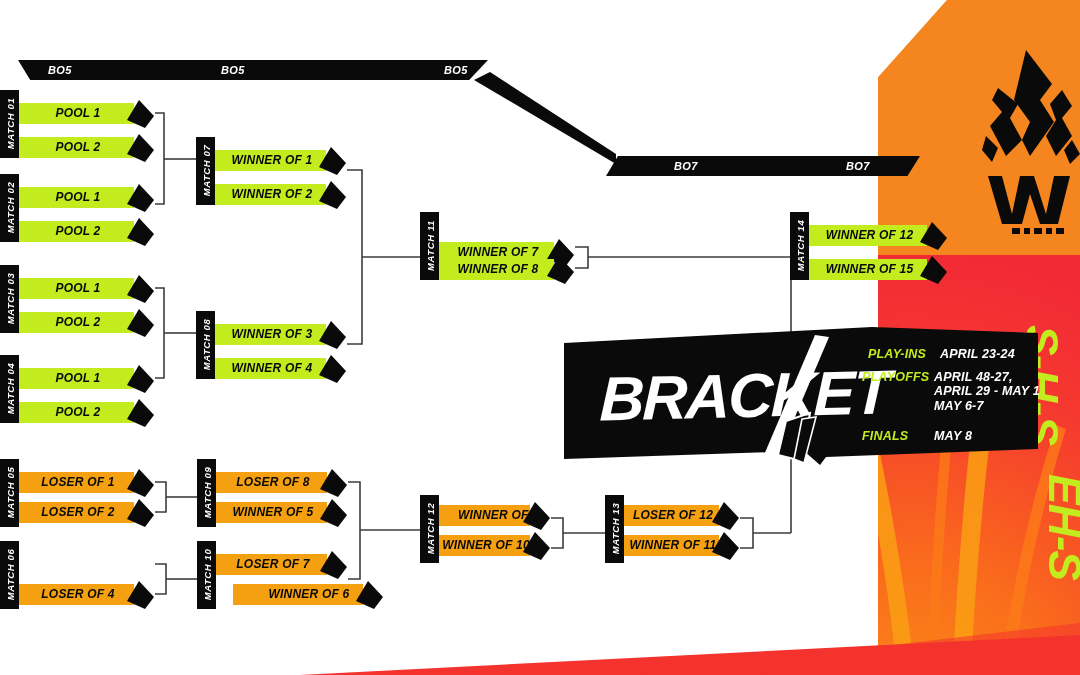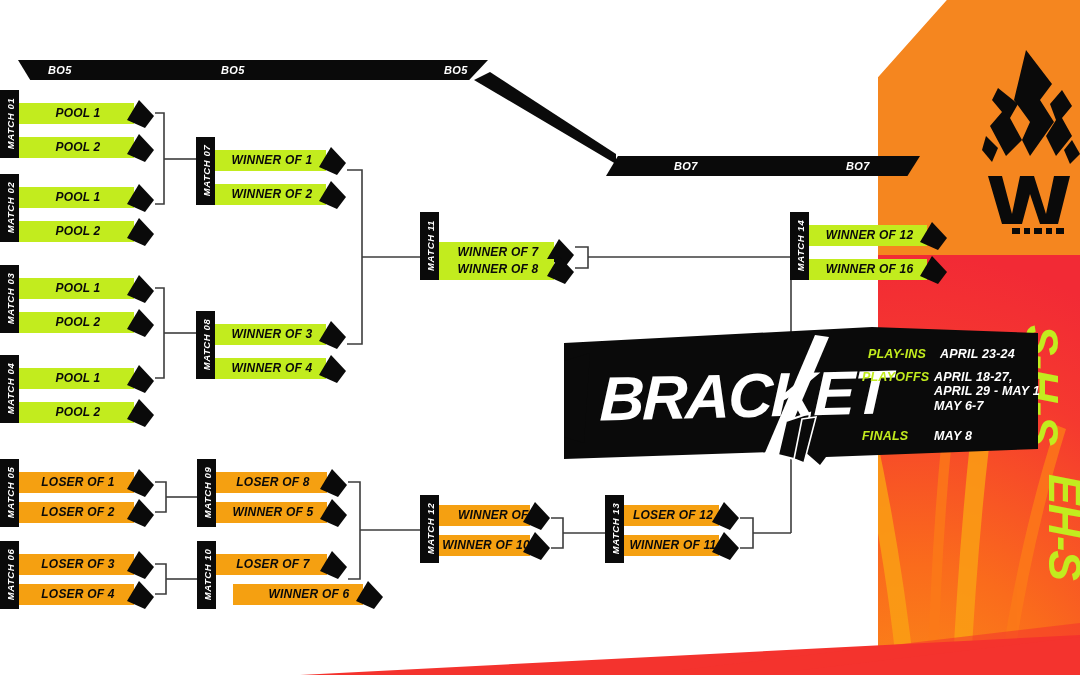--- a/index.html
+++ b/index.html
@@ -457,21 +457,21 @@
     </div>
     <div class="slot" style="left:0; top:13px; width:158px;">
       <div class="bar"></div>
       <div class="bar-txt" style="padding-left:22px;">WINNER OF 12</div>
       <svg class="gem" viewBox="0 0 32 32">
           <path d="M16 2 L31 18 L22 30 L4 22 Z" fill="#0a0a0a"></path>
         </svg>
     </div>
     <div class="slot" style="left:0; top:47px; width:158px;">
       <div class="bar"></div>
-      <div class="bar-txt" style="padding-left:22px;">WINNER OF 16</div>
+      <div class="bar-txt" style="padding-left:22px;">WINNER OF 15</div>
       <svg class="gem" viewBox="0 0 32 32">
           <path d="M16 2 L31 18 L22 30 L4 22 Z" fill="#0a0a0a"></path>
         </svg>
     </div>
   </div>
 
   <div class="match orange" style="left:0px; top:459px; width:155px; height:68px;">
     <div class="tag" style="height:68px;">
       <span style="position:absolute; left:-22px; top:28px; width:64px; text-align:center;">MATCH 05</span>
     </div>
@@ -487,27 +487,20 @@
       <div class="bar-txt" style="padding-left:22px;">LOSER OF 2</div>
       <svg class="gem" viewBox="0 0 32 32">
           <path d="M16 2 L31 18 L22 30 L4 22 Z" fill="#0a0a0a"></path>
         </svg>
     </div>
   </div>
 
   <div class="match orange" style="left:0px; top:541px; width:155px; height:68px;">
     <div class="tag" style="height:68px;">
       <span style="position:absolute; left:-22px; top:28px; width:64px; text-align:center;">MATCH 06</span>
-    </div>
-    <div class="slot" style="left:0; top:13px; width:155px;">
-      <div class="bar"></div>
-      <div class="bar-txt" style="padding-left:22px;">LOSER OF 3</div>
-      <svg class="gem" viewBox="0 0 32 32">
-          <path d="M16 2 L31 18 L22 30 L4 22 Z" fill="#0a0a0a"></path>
-        </svg>
     </div>
     <div class="slot" style="left:0; top:43px; width:155px;">
       <div class="bar"></div>
       <div class="bar-txt" style="padding-left:22px;">LOSER OF 4</div>
       <svg class="gem" viewBox="0 0 32 32">
           <path d="M16 2 L31 18 L22 30 L4 22 Z" fill="#0a0a0a"></path>
         </svg>
     </div>
   </div>
 
@@ -601,21 +594,21 @@
     </svg>
     <div class="title-word">BRACKET</div>
     <div class="sched">
       <div class="sched-row" style="height:22px;margin-left:6px;">
         <div class="sched-lbl">PLAY-INS</div>
         <div class="sched-val">APRIL 23-24</div>
       </div>
       <div class="sched-row" style="height:58px;">
         <div class="sched-lbl">PLAYOFFS</div>
         <div style="position:absolute; left:72px; top:0;">
-          <div class="sched-val-2">APRIL 18-27,</div>
+          <div class="sched-val-2">APRIL 48-27,</div>
           <div class="sched-val-2">APRIL 29 - MAY 1</div>
           <div class="sched-val-2">MAY 6-7</div>
         </div>
       </div>
       <div class="sched-row" style="height:22px;">
         <div class="sched-lbl">FINALS</div>
         <div class="sched-val">MAY 8</div>
       </div>
     </div>
   </div>

